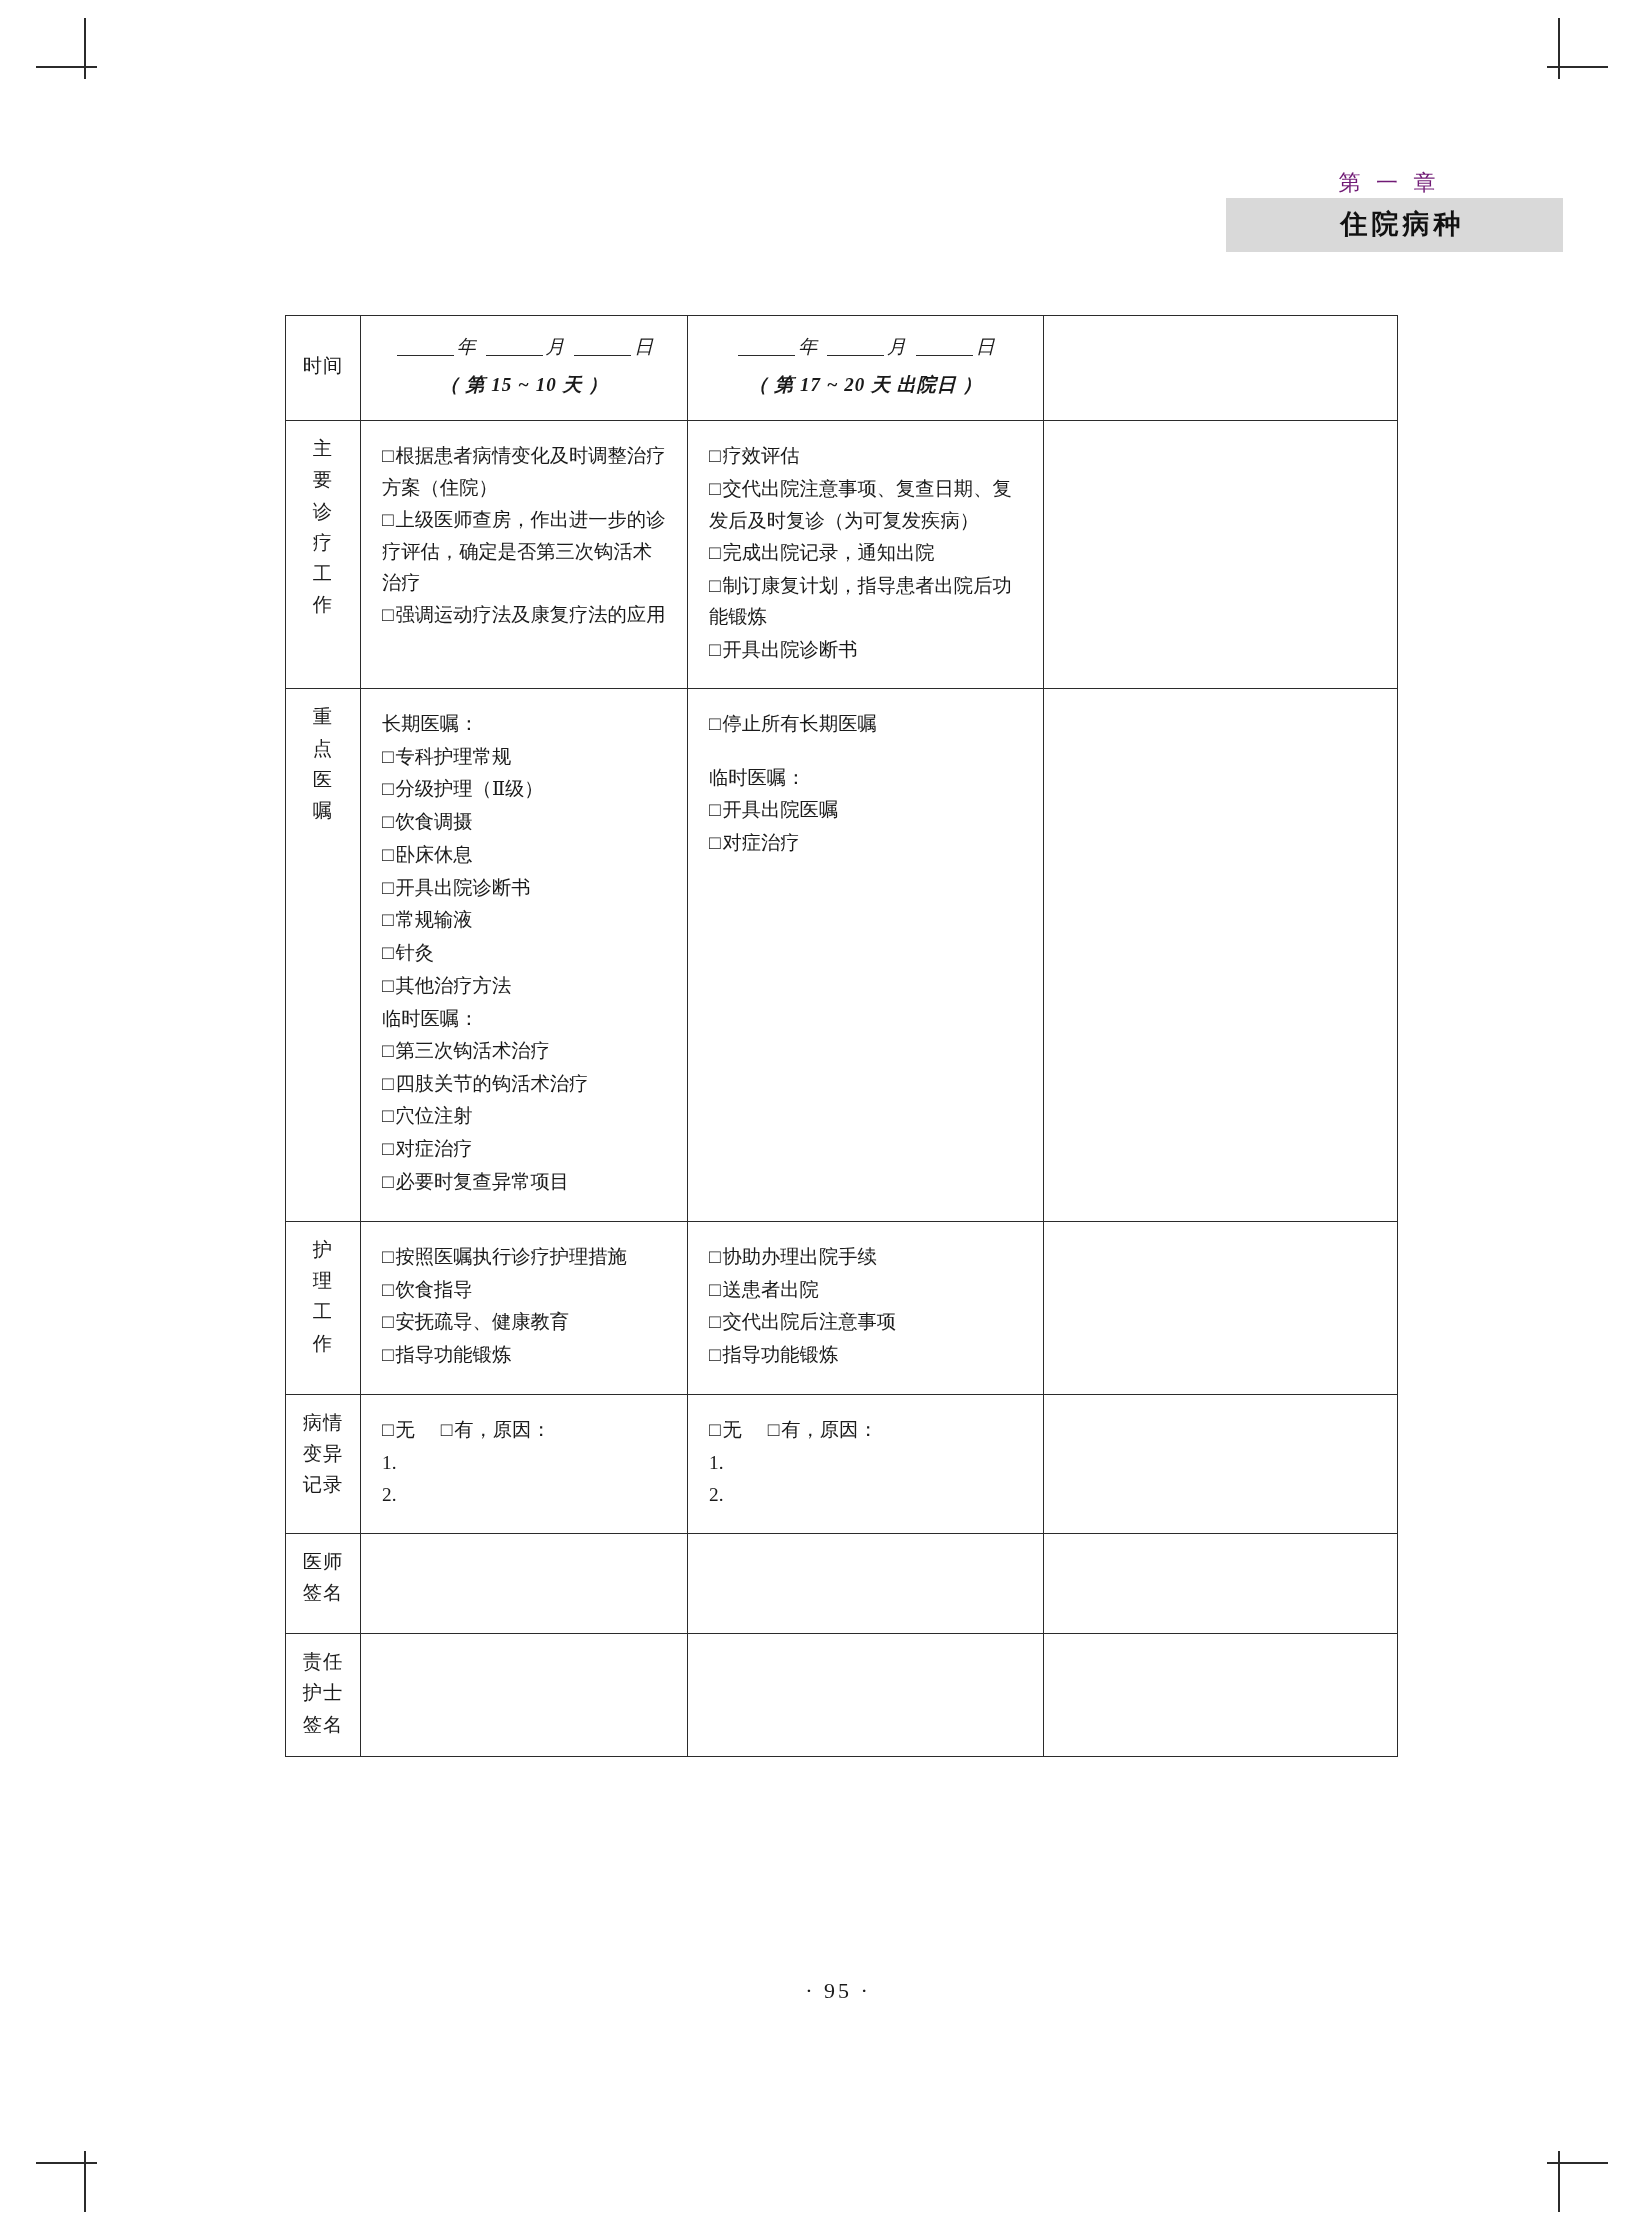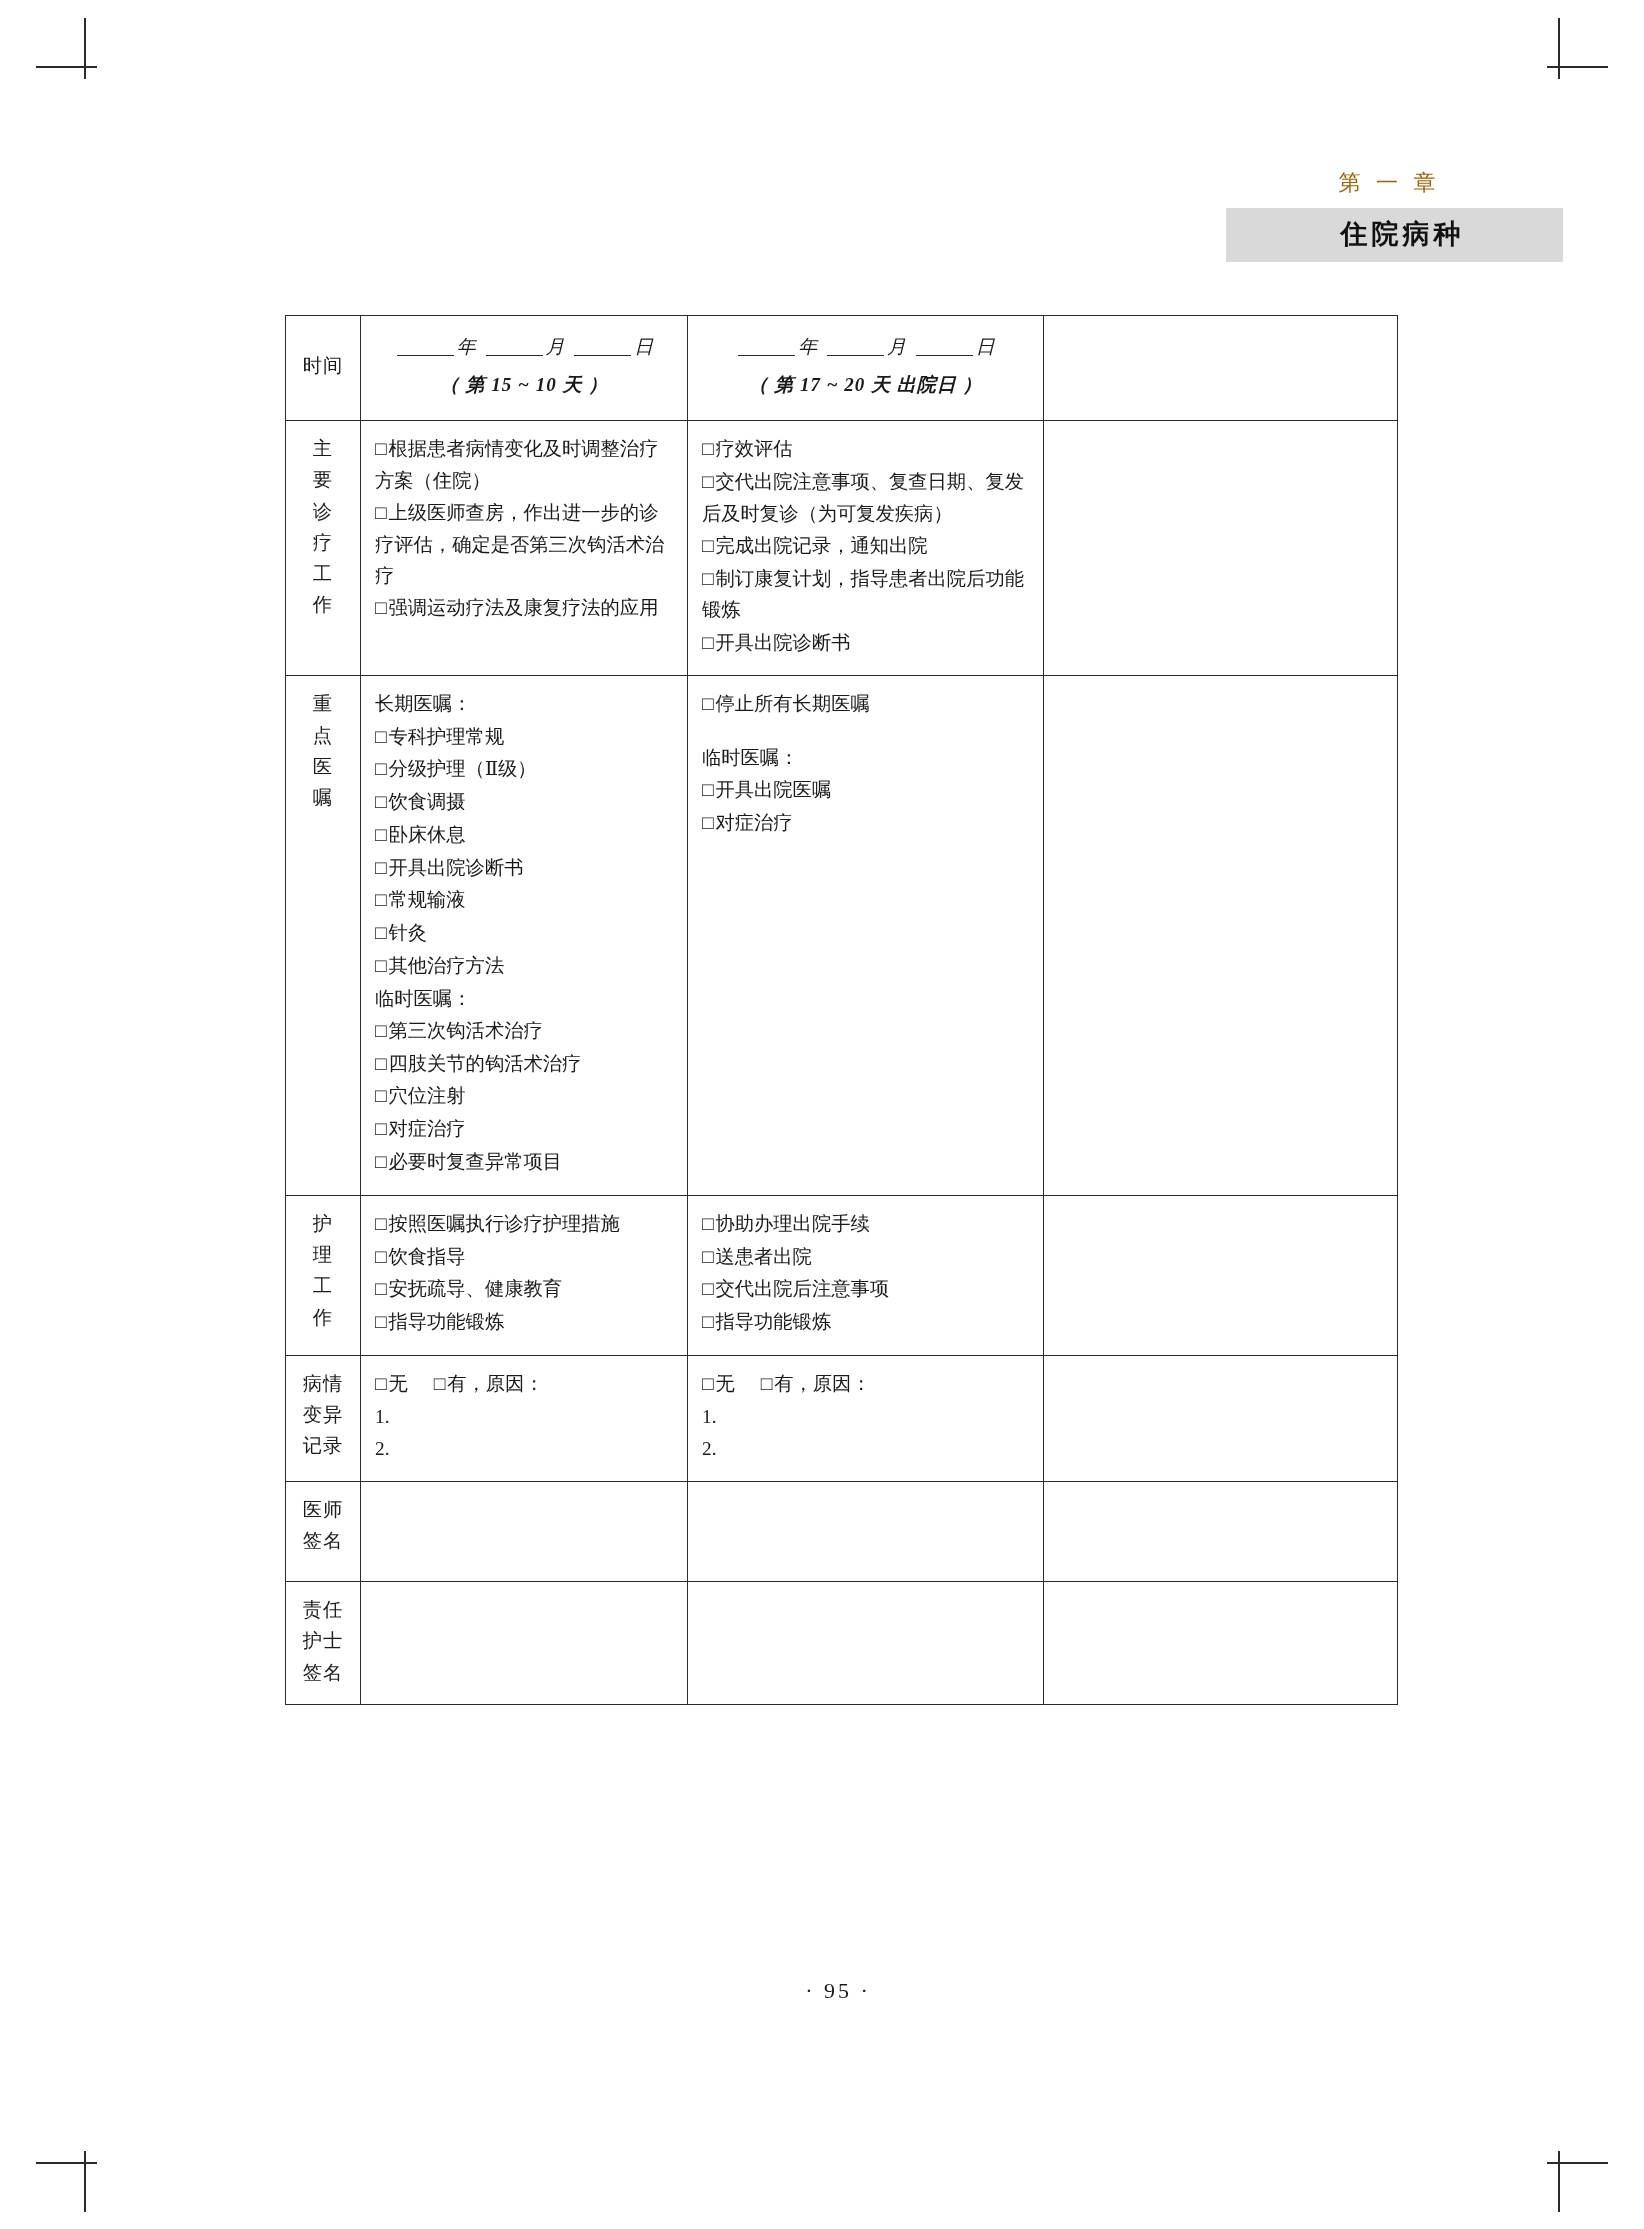--- a/index.html
+++ b/index.html
@@ -43,22 +43,21 @@
     position: absolute;
     top: 168px;
     right: 81px;
     width: 337px;
     text-align: center;
   }
   .header .chapter {
     font-family: "Liberation Serif", serif;
     font-size: 22px;
     letter-spacing: 5px;
-    color: #a16207;
-    margin-bottom: 10px;
+    color: #701a75;
     padding-right: 10px;
   }
   .header .band {
     background: #d9d9d9;
     font-size: 27px;
     font-weight: bold;
     letter-spacing: 4px;
     padding: 8px 0 10px 16px;
     color: #111;
   }
@@ -115,21 +114,21 @@
   .datecell .l2 { font-weight: bold; letter-spacing: 1px; }
 
   .timehead {
     text-align: center;
     vertical-align: middle !important;
     letter-spacing: 2px;
   }
 
   ul.ck {
     list-style: none;
-    margin: 0;
+    margin: 7px;
     padding: 0;
   }
   ul.ck li {
     margin: 0 0 1px 0;
     text-indent: 0;
     padding-left: 0;
   }
   ul.ck li.plain { }
   .box::before {
     content: "□";

